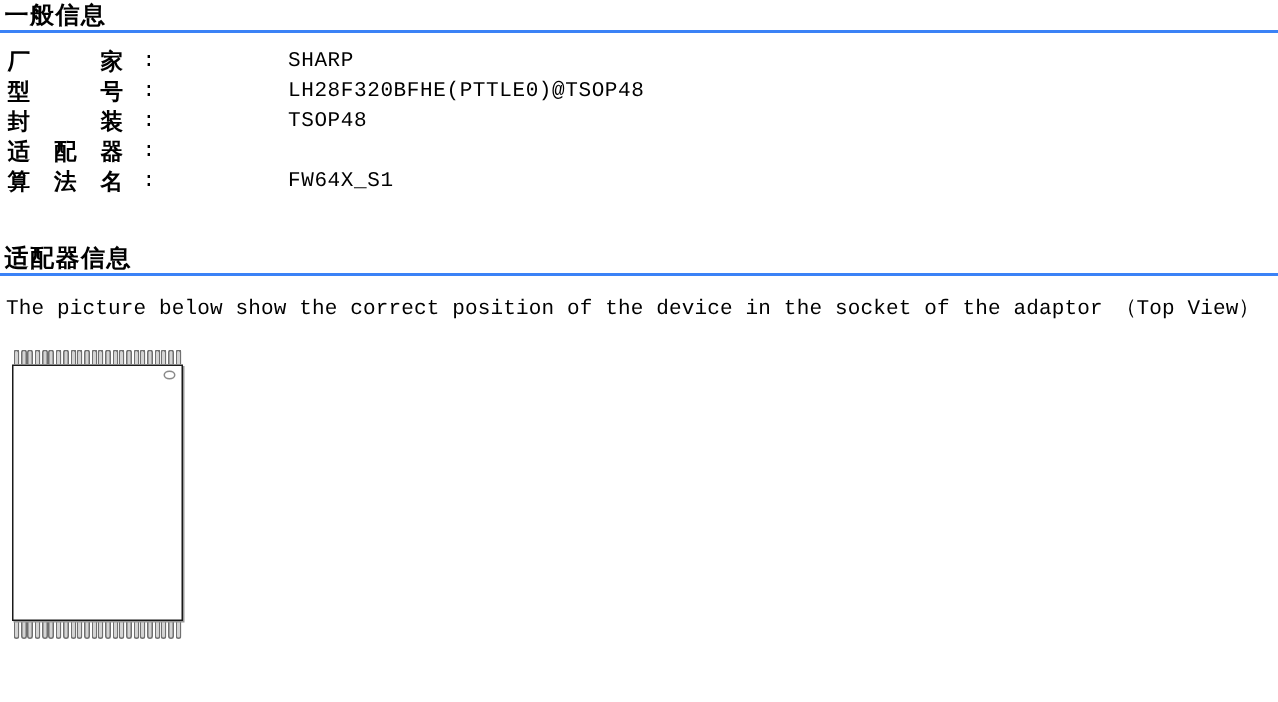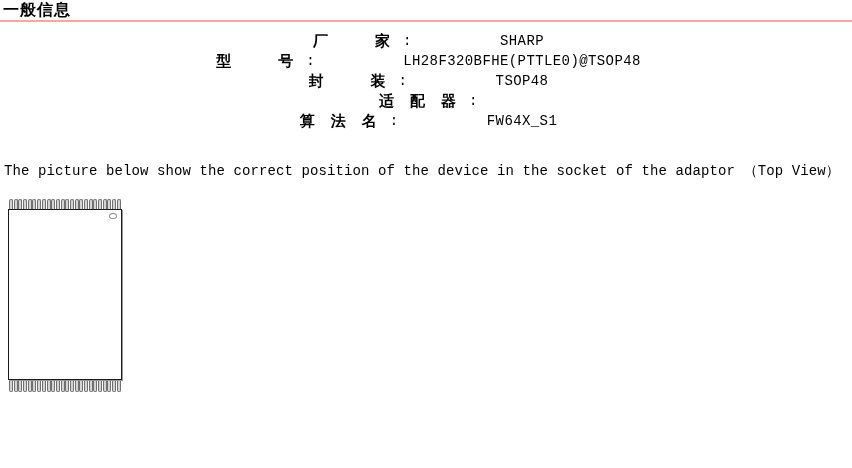--- a/index.html
+++ b/index.html
@@ -14,30 +14,29 @@
     font-family: "Liberation Mono", "DejaVu Sans Mono", monospace;
     color: #000000;
   }
   .section-heading {
     font-family: "DejaVu Sans", "Liberation Sans", sans-serif;
     font-weight: bold;
     font-size: 16px;
     line-height: 16px;
     letter-spacing: 1px;
     padding: 2px 0 2px 3px;
-    border-bottom: 2px solid #fca5a5;
+    border-bottom: 2px solid #3b82f6;
   }
   .fields {
     margin-top: 9px;
   }
   .field-row {
     display: flex;
     align-items: center;
     height: 20px;
-    justify-content: center;
   }
   .field-label {
     display: inline-block;
     margin-left: 5px;
     width: 77px;
     font-family: "DejaVu Sans", "Liberation Sans", sans-serif;
     font-weight: bold;
     font-size: 15px;
     line-height: 18px;
     text-align: justify;
@@ -146,20 +145,21 @@
     <div class="field-row">
       <span class="field-label">算法名</span>
       <span class="field-colon">:</span>
       <span class="field-value">FW64X_S1</span>
     </div>
 
   </div>
 </div>
 
 <div class="section2">
+  <div class="section-heading">适配器信息</div>
   <div class="description">The picture below show the correct position of the device in the socket of the adaptor （Top View）</div>
 
   <div class="chip">
     <div class="pins pins-top">
         <div class="pin"></div>
         <div class="pin"></div>
         <div class="pin"></div>
         <div class="pin"></div>
         <div class="pin"></div>
         <div class="pin"></div>

